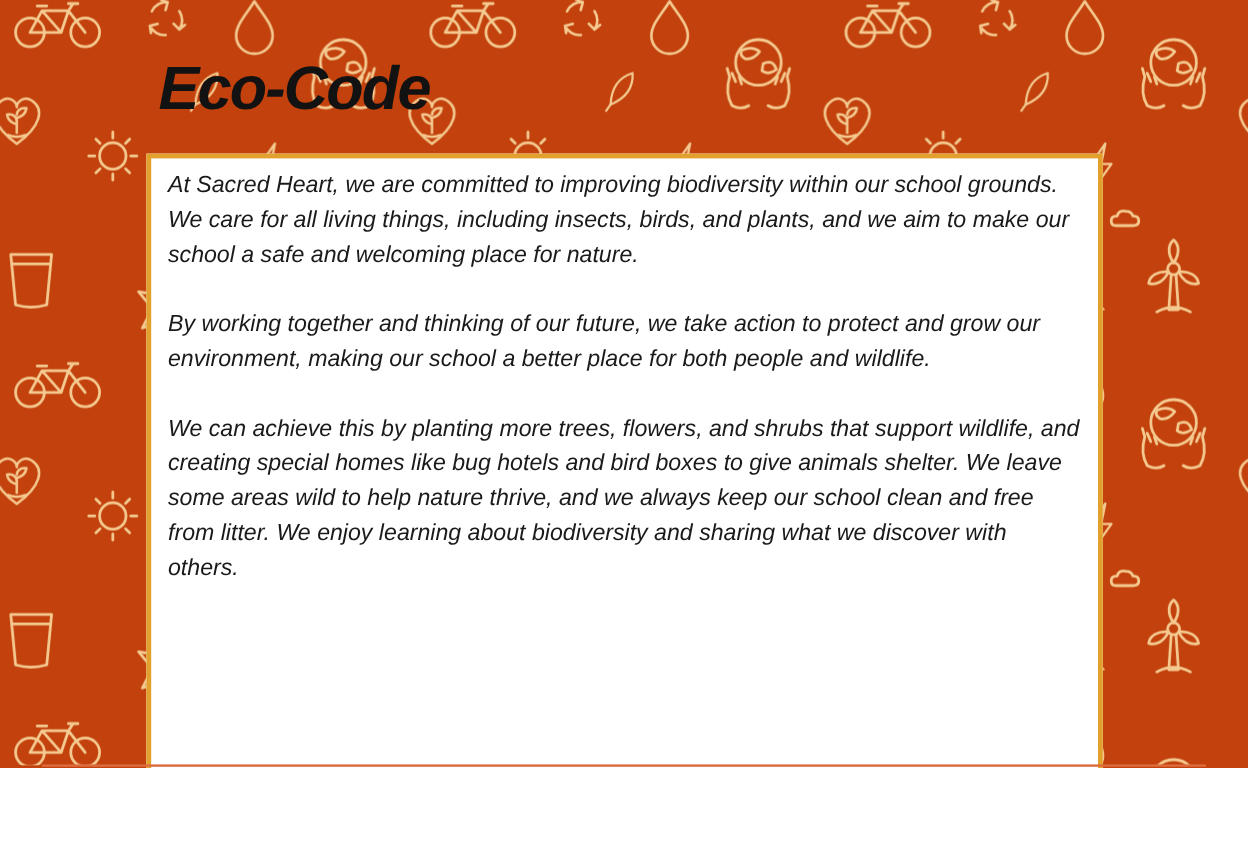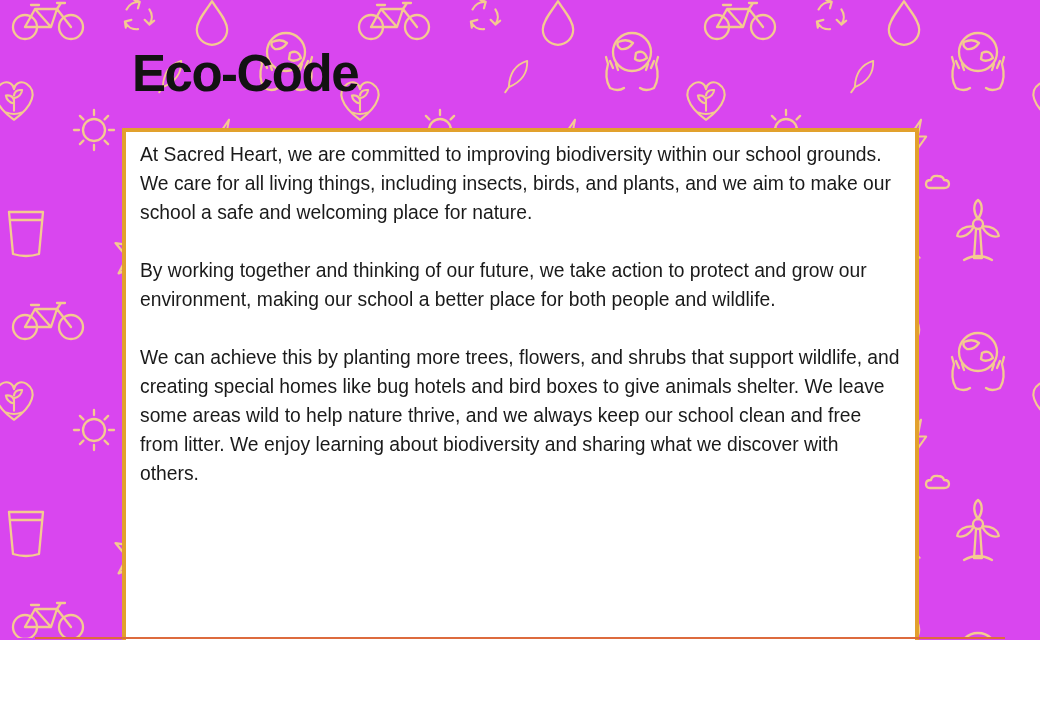--- a/index.html
+++ b/index.html
@@ -1,18 +1,18 @@
 <!DOCTYPE html>
 <html><head>
 <meta charset="utf-8">
 <style>
   html,body{margin:0;padding:0;}
   body{width:1040px;height:720px;overflow:hidden;background:#ffffff;
        font-family:"Liberation Sans",sans-serif;position:relative;}
-  .slide{position:absolute;inset:0;width:1040px;height:720px;background:#d946ef;}
+  .slide{position:absolute;inset:0;width:1040px;height:720px;background:#c2410c;font-style:italic;}
 
   .pattern-layer{position:absolute;left:0;top:0;width:1040px;height:638px;}
 
   .page-title{position:absolute;left:132px;top:44px;margin:0;
       font-size:51px;font-weight:800;letter-spacing:-1.5px;color:#121212;}
 
   .eco-box{position:absolute;left:122px;top:128px;width:797px;height:547px;
       box-sizing:border-box;border:4px solid #E2A12D;background:#ffffff;
       padding:8px 14px;}
   .eco-box p{margin:0 0 29px 0;font-size:19.3px;line-height:29px;color:#1A1A1A;}

